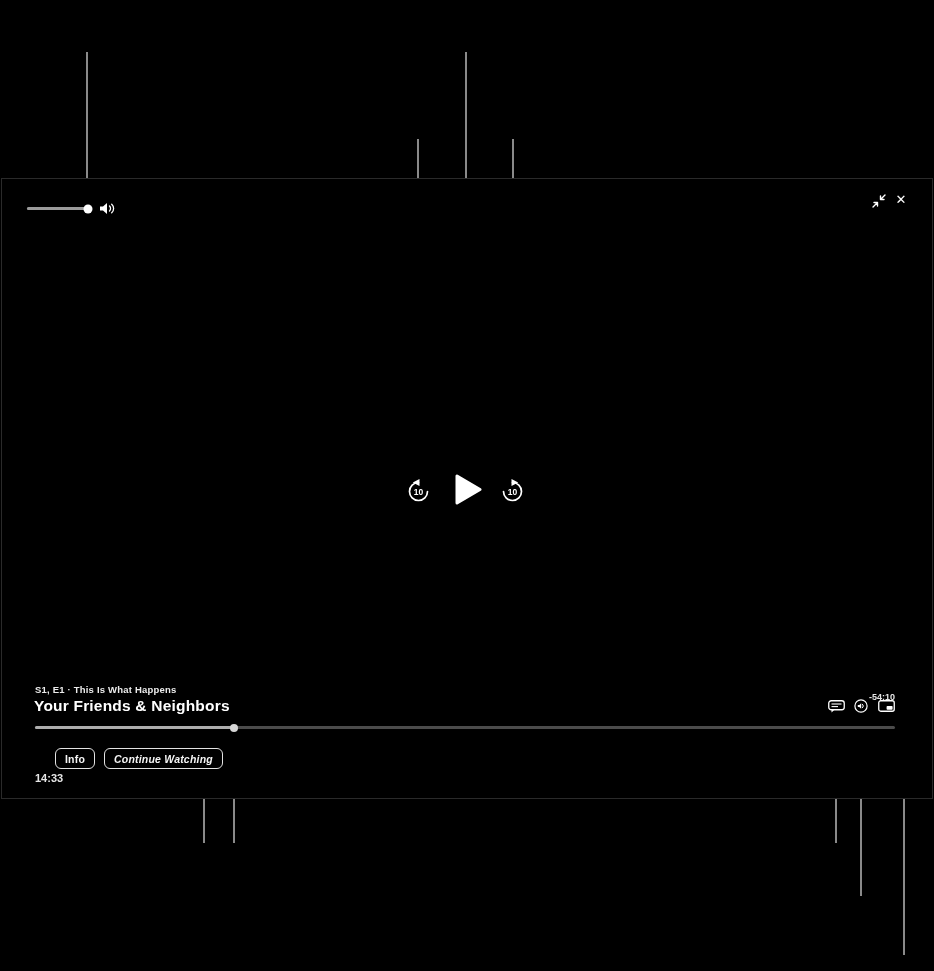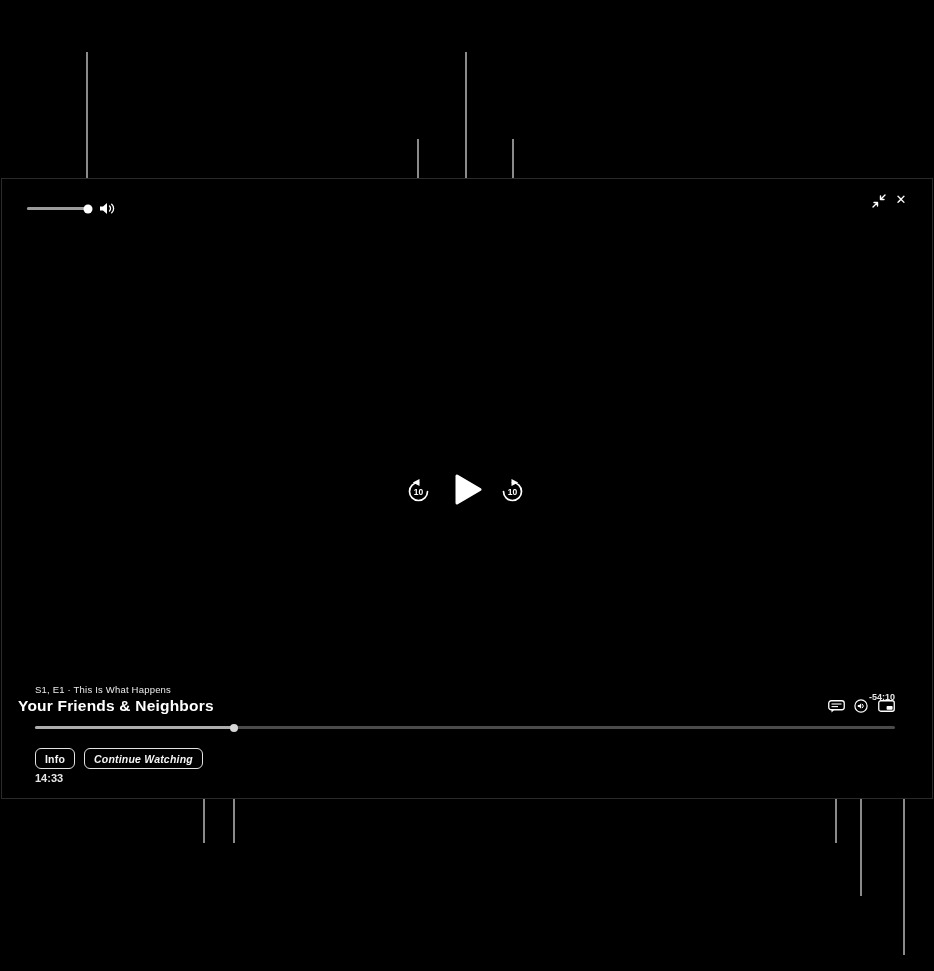--- a/index.html
+++ b/index.html
@@ -25,40 +25,40 @@
   .close-x { position:absolute; left:893px; top:192px; width:16px; height:16px; color:#fff;
              font-size:13px; line-height:16px; text-align:center; cursor:default; }
 
   
   .skip { position:absolute; width:25px; height:25px; cursor:default; }
   .skip-back { left:406px; top:478px; }
   .skip-fwd  { left:500px; top:478px; }
   .play-btn  { position:absolute; left:455px; top:474px; width:27px; height:31px; cursor:default; }
 
   
-  .episode-line { position:absolute; left:35px; top:684px; font-size:9.5px; color:#ececec; letter-spacing:.2px; }
-  .page-title   { position:absolute; left:18px; top:697px; font-size:15.5px; font-weight:700; color:#fff; letter-spacing:.2px; }
+  .episode-line { position:absolute; left:35px; top:684px; font-size:9.5px; color:#ececec; letter-spacing:.2px;font-weight:bold; }
+  .page-title   { position:absolute; left:34px; top:697px; font-size:15.5px; font-weight:700; color:#fff; letter-spacing:.2px; }
 
   
   .br-icon { position:absolute; cursor:default; }
   .cap-icon   { left:828px; top:700px; width:17px; height:13px; }
   .audio-icon { left:854px; top:699px; width:14px; height:14px; }
   .pip-icon   { left:878px; top:700px; width:17px; height:13px; }
 
   
   .tl-track { position:absolute; left:35px; top:726px; width:860px; height:3px; background:#4b4b4b; border-radius:2px; }
   .tl-fill  { position:absolute; left:0; top:0; height:100%; background:#adadad; border-radius:2px; }
   .tl-knob  { position:absolute; top:50%; transform:translate(-50%,-50%); width:8px; height:8px; border-radius:50%; background:#d6d6d6; }
   .t-elapsed   { position:absolute; left:35px;  top:772px; font-size:11px; font-weight:600; color:#e6e6e6; }
   .t-remaining { position:absolute; right:39px; top:692px; font-size:9px; font-weight:600; color:#e6e6e6; }
 
   
   .pill { position:absolute; top:748px; height:21px; display:flex; align-items:center;
           padding:0 9px; border:1.5px solid #e3e3e3; border-radius:6px; background:transparent;
-          color:#f5f5f5; font-size:10.5px; font-weight:700; letter-spacing:.2px; cursor:default; white-space:nowrap; }
+          color:#f5f5f5; font-size:10.5px; font-weight:700; letter-spacing:.2px; cursor:default; white-space:nowrap;margin-left:20px; }
   .pill-info { left:35px; }
   .pill-continue { left:84px;font-style:italic; }
 
   svg { display:block; }
 </style>
 </head>
 <body>
 
 <div class="canvas">
 

